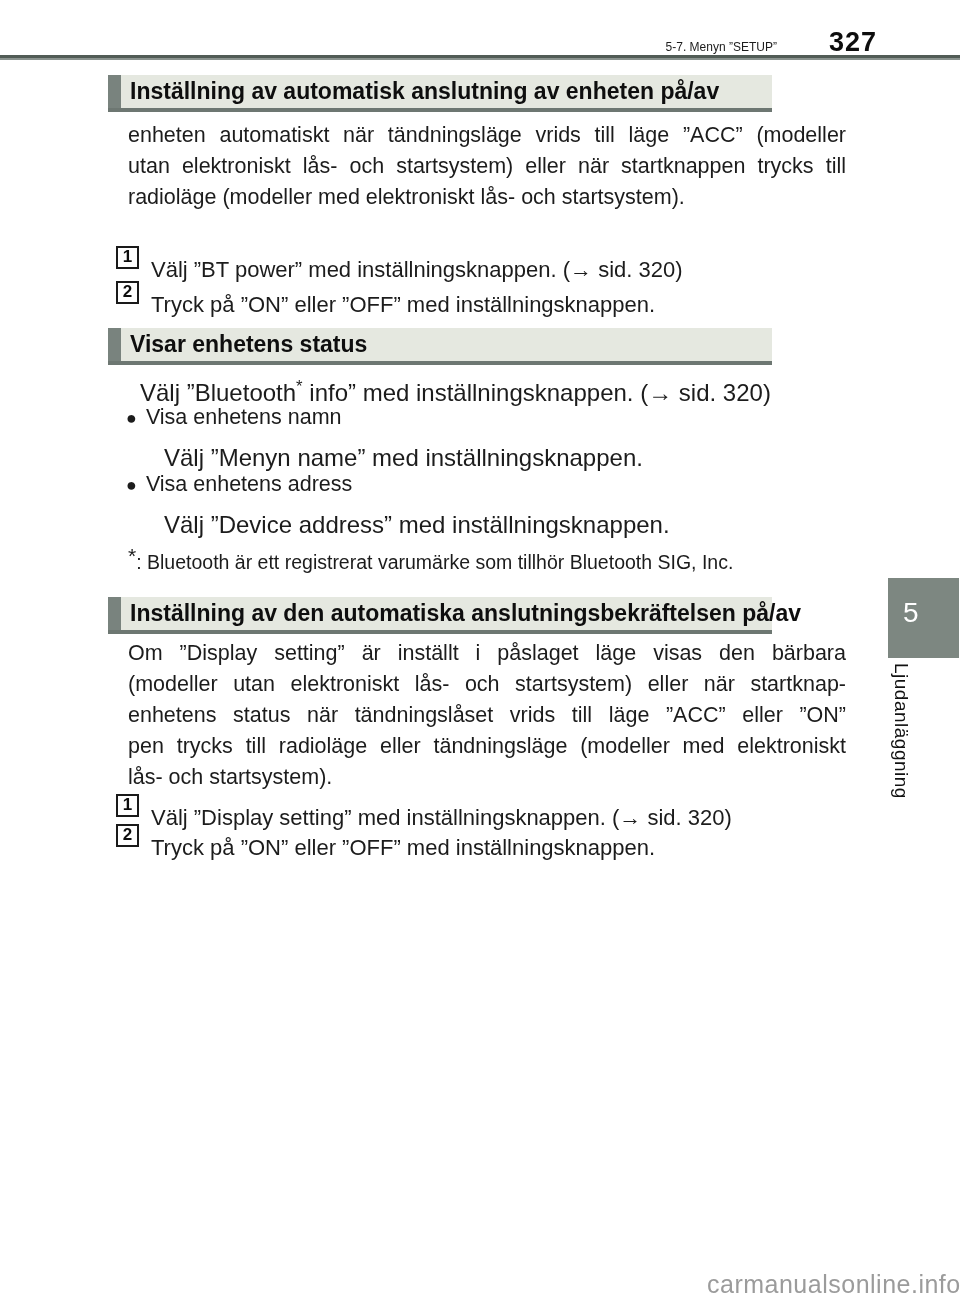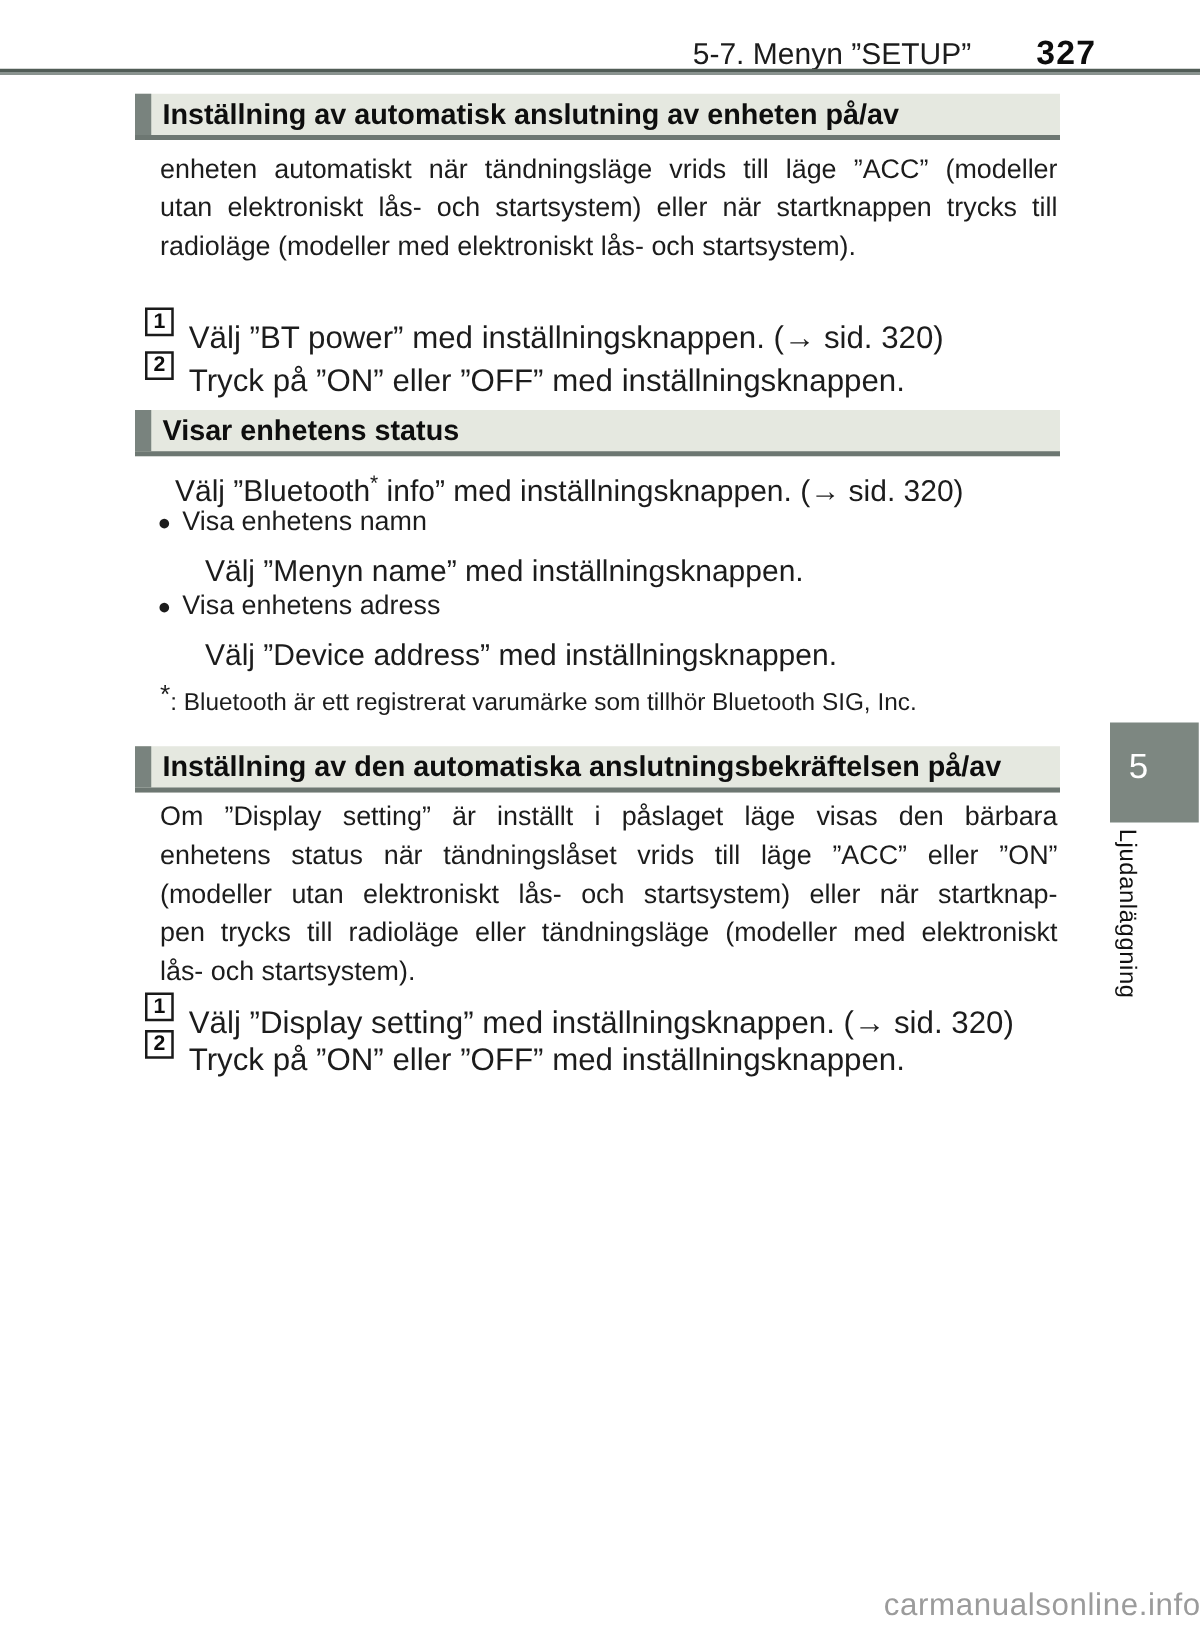--- a/index.html
+++ b/index.html
@@ -24,34 +24,34 @@
   
   .header-row {
     position: absolute;
     top: 27px;
     right: 83px;
     display: flex;
     align-items: baseline;
     gap: 52px;
     white-space: nowrap;
   }
-  .section-title { font-size: 24px; color: var(--ink); }
+  .section-title { font-size: 12px; color: var(--ink); }
   .page-number { font-size: 27px; font-weight: 700; color: #0d0d0d; letter-spacing: 1px; }
   .header-rule {
     position: absolute;
     top: 55px; left: 0;
     width: 960px; height: 5px;
     background: linear-gradient(to bottom, #515c56 0 60%, #8a938f 60% 100%);
   }
 
   
   .heading-bar {
     position: absolute;
     left: 108px;
-    width: 740px;
+    width: 664px;
     height: 37px;
     background: var(--heading-bg);
     border-bottom: 4px solid #6d7772;
     display: flex;
     align-items: center;
   }
   .heading-accent {
     width: 13px;
     align-self: stretch;
     background: var(--heading-accent);
@@ -91,21 +91,21 @@
     border: 2px solid #1a1a1a;
     background: #ffffff;
     display: flex;
     align-items: center;
     justify-content: center;
     font-size: 17px;
     font-weight: 700;
     color: #0d0d0d;
     flex: 0 0 23px;
   }
-  .step-text { font-size: 25px; white-space: nowrap; margin-top: 26px; }
+  .step-text { font-size: 22px; white-space: nowrap; margin-top: 26px; }
 
   
   .text-line {
     position: absolute;
     left: 128px;
     font-size: 24px;
     line-height: 31px;
     white-space: nowrap;
     margin-left: 12px;
   }
@@ -219,22 +219,22 @@
   <div class="text-line nested-line" style="top:509px">Välj ”Device address” med inställningsknappen.</div>
 
   <div class="footnote" style="top:541px"><span class="sup">*</span><span>: Bluetooth är ett registrerat varumärke som tillhör Bluetooth SIG, Inc.</span></div>
 
   <div class="heading-bar" style="top:597px">
     <div class="heading-accent"></div>
     <div class="heading-label">Inställning av den automatiska anslutningsbekräftelsen på/av</div>
   </div>
   <div class="para" style="top:638px">
       <div class="pline">Om ”Display setting” är inställt i påslaget läge visas den bärbara</div>
+      <div class="pline">(modeller utan elektroniskt lås- och startsystem) eller när startknap-</div>
       <div class="pline">enhetens status när tändningslåset vrids till läge ”ACC” eller ”ON”</div>
-      <div class="pline">(modeller utan elektroniskt lås- och startsystem) eller när startknap-</div>
       <div class="pline">pen trycks till radioläge eller tändningsläge (modeller med elektroniskt</div>
       <div class="pline plast">lås- och startsystem).</div>
     </div>
   <div class="step-row" style="top:793px">
     <div class="step-box">
         <span>1</span>
       </div>
     <div class="step-text">Välj ”Display setting” med inställningsknappen. (→ sid. 320)</div>
   </div>
   <div class="step-row" style="top:823px">

